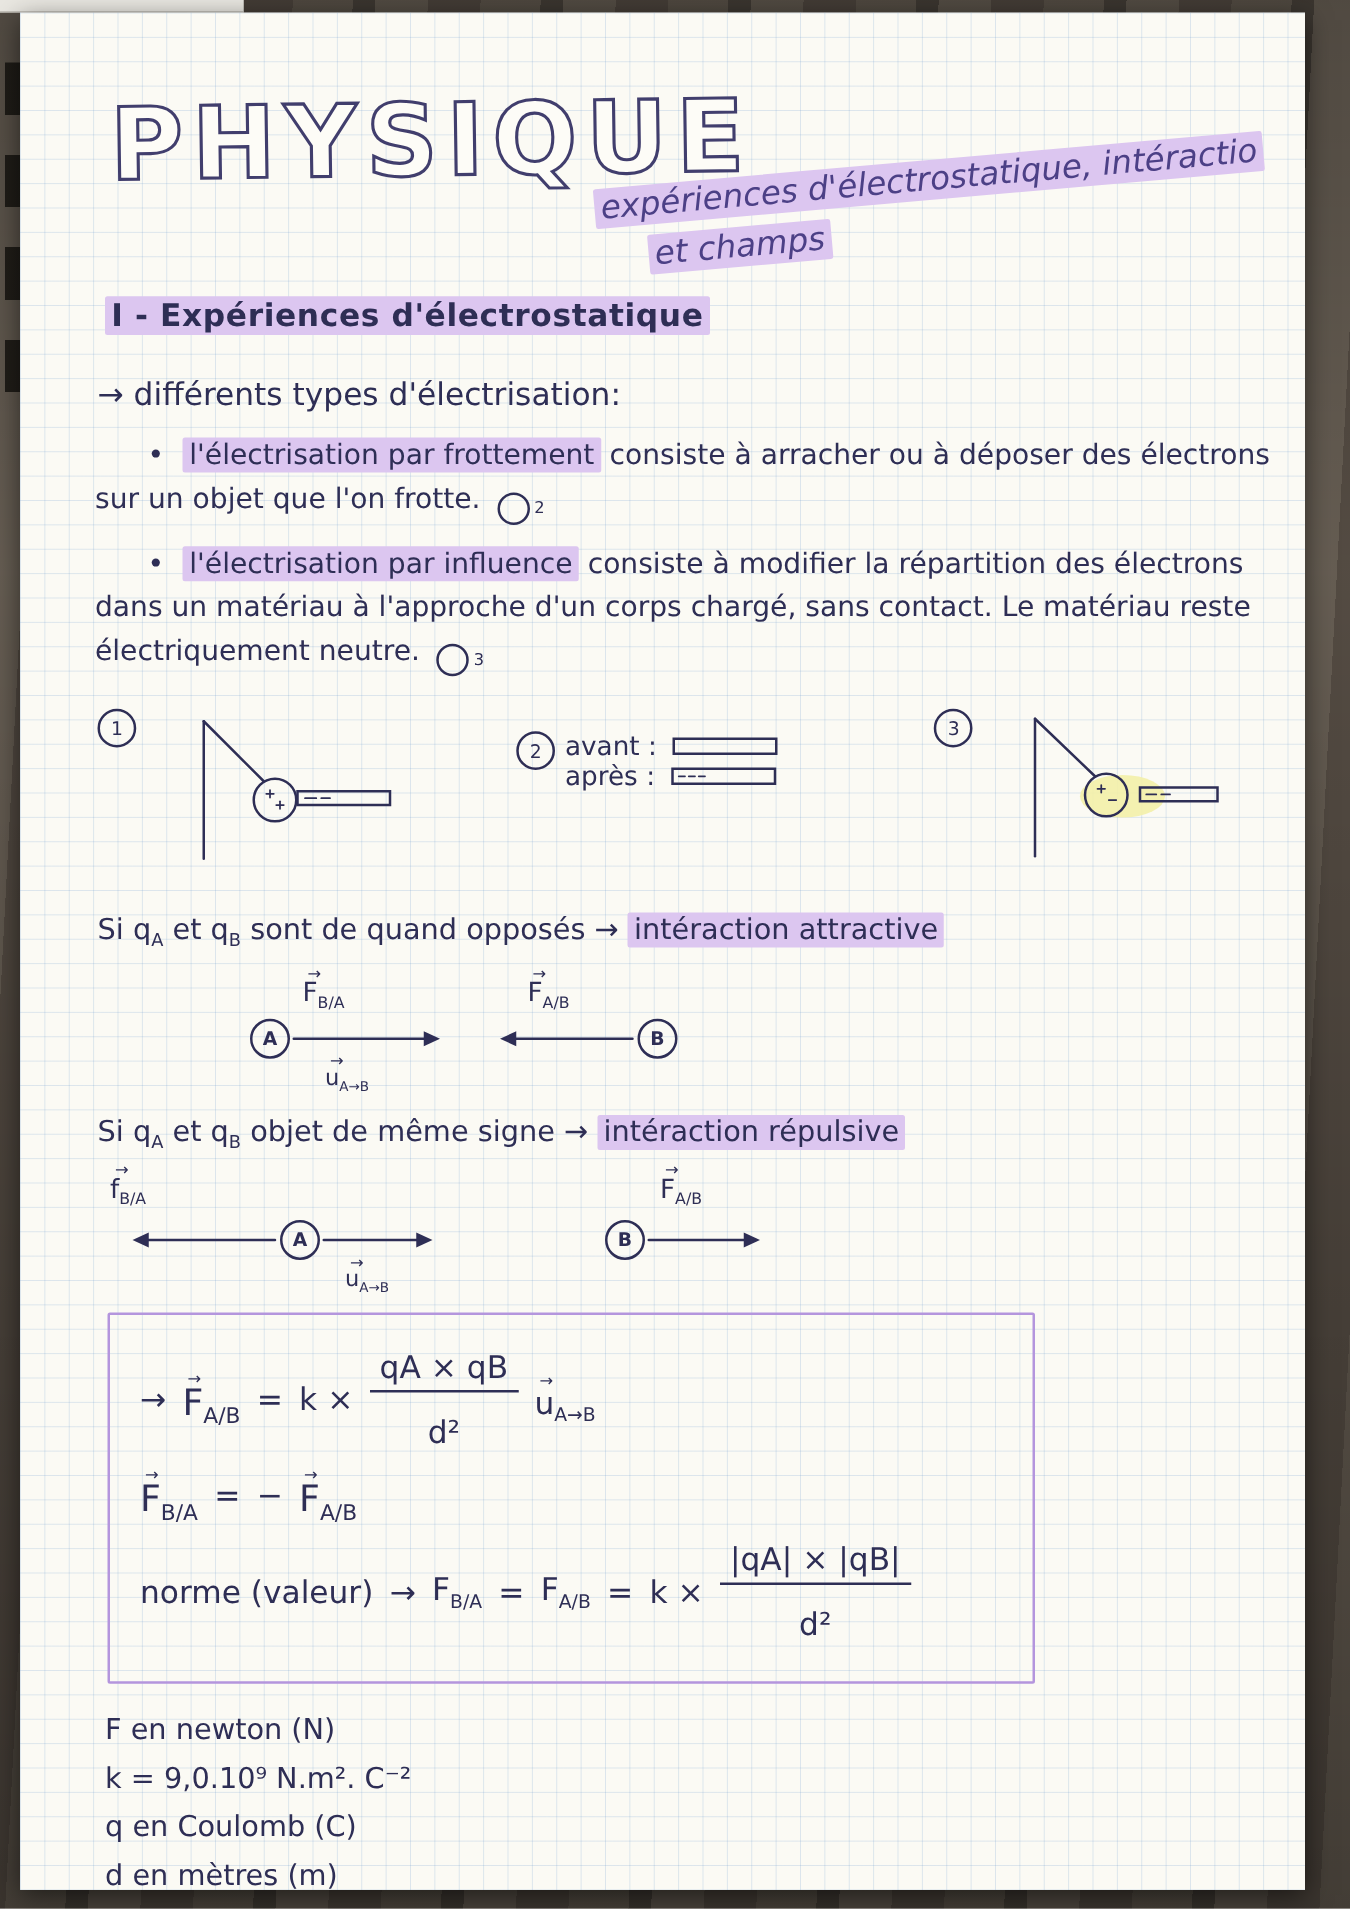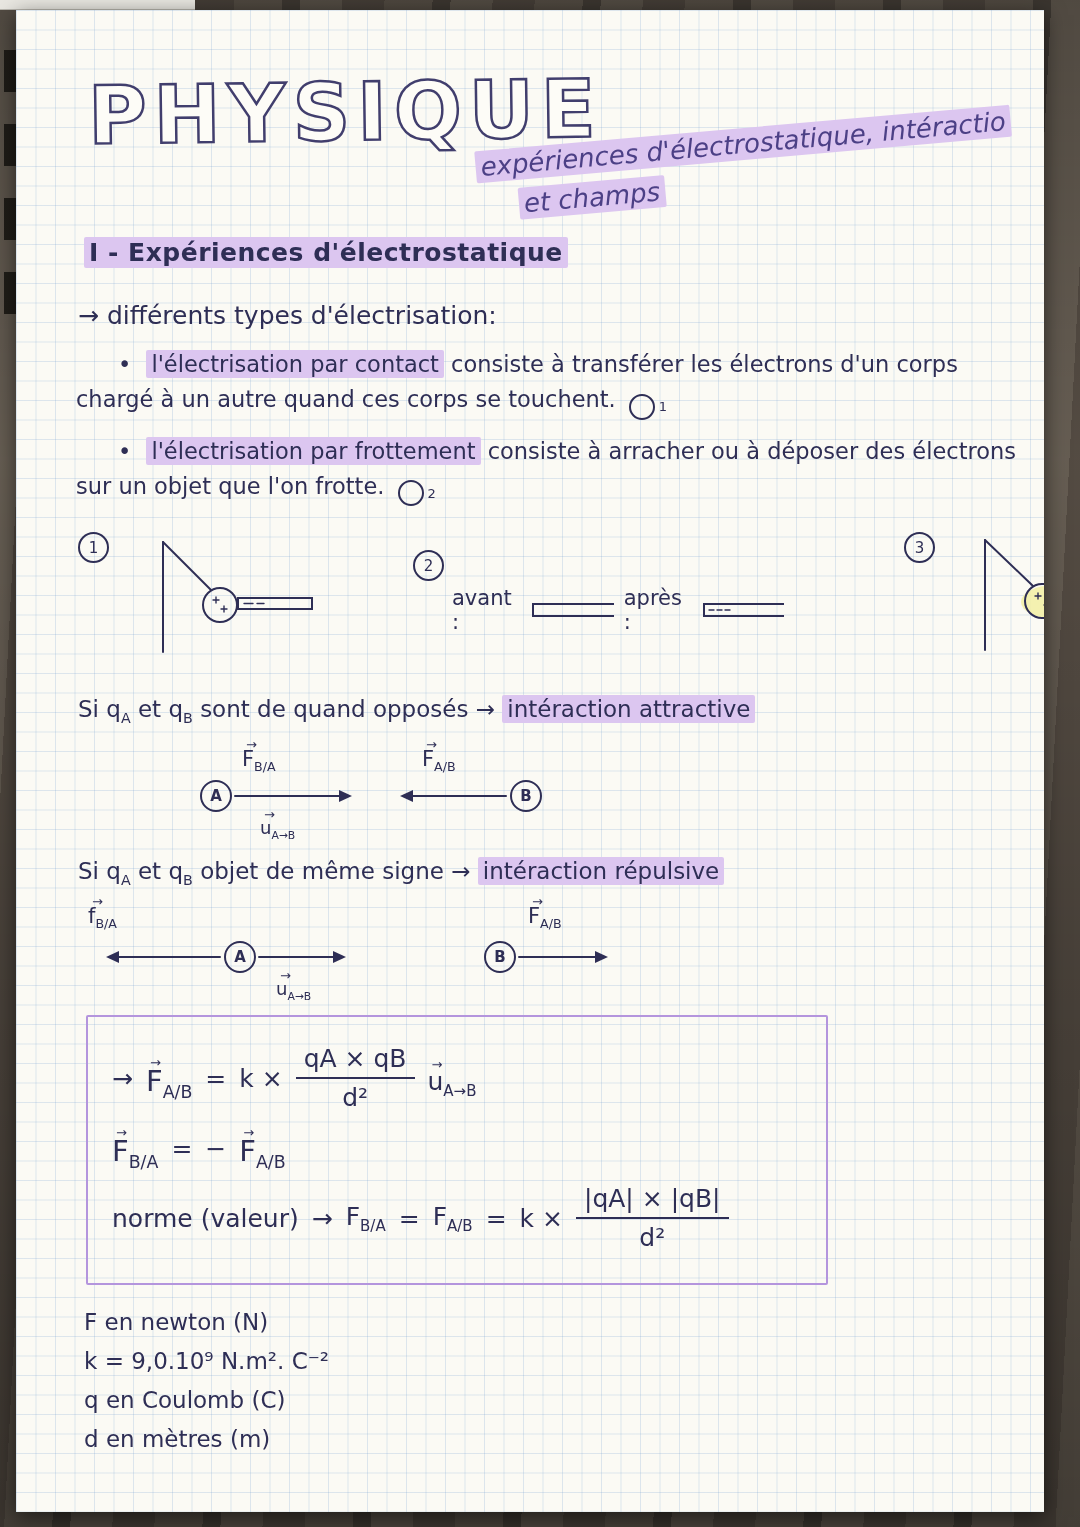--- a/index.html
+++ b/index.html
@@ -65,21 +65,21 @@
     font-size:15px;color:#2e2e55;flex:none;background:transparent;
   }
   .circnum.inline{width:22px;height:22px;font-size:13px;vertical-align:-4px;margin-left:6px;display:inline-flex;}
 
   
   .exp-row{display:flex;align-items:flex-start;margin:26px 0 0 2px;height:150px;}
   .exp{display:flex;align-items:flex-start;gap:8px;}
   .exp1{margin-left:0;}
   .exp2{margin-left:96px;margin-top:18px;}
   .exp3{margin-left:120px;}
-  .rod-lines{display:flex;flex-direction:row;gap:10px;font-size:21px;margin-top:36px;}
+  .rod-lines{display:flex;flex-direction:column;font-size:21px;}
   .rod-line{display:flex;align-items:center;gap:12px;}
 
   .ink-svg line,.ink-svg circle,.ink-svg rect,.ink-svg path,.ink-svg ellipse{stroke:#2e2e55;stroke-width:2;fill:none;stroke-linecap:round;}
   .ink-svg polygon{fill:#2e2e55;stroke:none;}
   .ink-svg .glow{stroke:none;fill:#f3efa8;opacity:.9;}
   .ink-svg text{fill:#2e2e55;stroke:none;font:600 15px "DejaVu Sans",sans-serif;}
   .ink-svg .thin{stroke-width:1.4;}
 
   .sign-line{margin:14px 0 0 2px;font-size:23px;}
   .sign-line sub{font-size:.62em;}
@@ -96,21 +96,21 @@
 
   
   .fbox{
     width:690px;margin:10px 0 0 10px;border:2.5px solid #b495dd;border-radius:2px;
     padding:14px 24px 18px;background:rgba(255,255,255,.0);
   }
   .frow{display:flex;align-items:center;gap:13px;font-size:25px;margin:12px 0;flex-wrap:nowrap;}
   .fbig{font-size:29px;}
   .frac{display:inline-flex;flex-direction:column;align-items:center;vertical-align:middle;line-height:1.25;}
   .frac .top{padding:0 8px 3px;border-bottom:2px solid #2e2e55;text-align:center;}
-  .frac .bot{padding-top:3px;}
+  .frac .bot{padding-top:16px;}
 
   .constants{margin:18px 0 0 8px;font-size:23px;line-height:39px;}
 </style>
 </head>
 <body>
 
 <div class="wood"></div>
 <div class="wood-shade"></div>
 <div class="paper-sliver"></div>
 <div class="binder-marks"></div>
@@ -125,32 +125,32 @@
         <div class="sub2"><span class="hl">et champs</span></div>
       </div>
     </div>
 
     <div class="heading">
       <span class="hl">I - Expériences d'électrostatique</span>
     </div>
 
     <div class="intro">→ différents types d'électrisation:</div>
 
-    <p class="note">
-      <span class="bullet">•</span>
-      <span class="hl">l'électrisation par contact</span><span> consiste à transférer les électrons d'un corps chargé à un autre quand ces corps se touchent.</span>
-      <span class="circnum inline">1</span>
-    </p>
 
     <p class="note">
       <span class="bullet">•</span>
       <span class="hl">l'électrisation par frottement</span><span> consiste à arracher ou à déposer des électrons sur un objet que l'on frotte.</span>
       <span class="circnum inline">2</span>
     </p>
 
+    <p class="note">
+      <span class="bullet">•</span>
+      <span class="hl">l'électrisation par influence</span><span> consiste à modifier la répartition des électrons dans un matériau à l'approche d'un corps chargé, sans contact. Le matériau reste électriquement neutre.</span>
+      <span class="circnum inline">3</span>
+    </p>
 
     <div class="exp-row">
 
       <div class="exp exp1">
         <span class="circnum">1</span>
         <svg class="ink-svg" width="200" height="132">
           <line x1="46" y1="10" x2="46" y2="120"></line>
           <line x1="46" y1="10" x2="94" y2="58"></line>
           <circle cx="103" cy="73" r="17"></circle>
           <line class="thin" x1="96" y1="68" x2="102" y2="68"></line>

